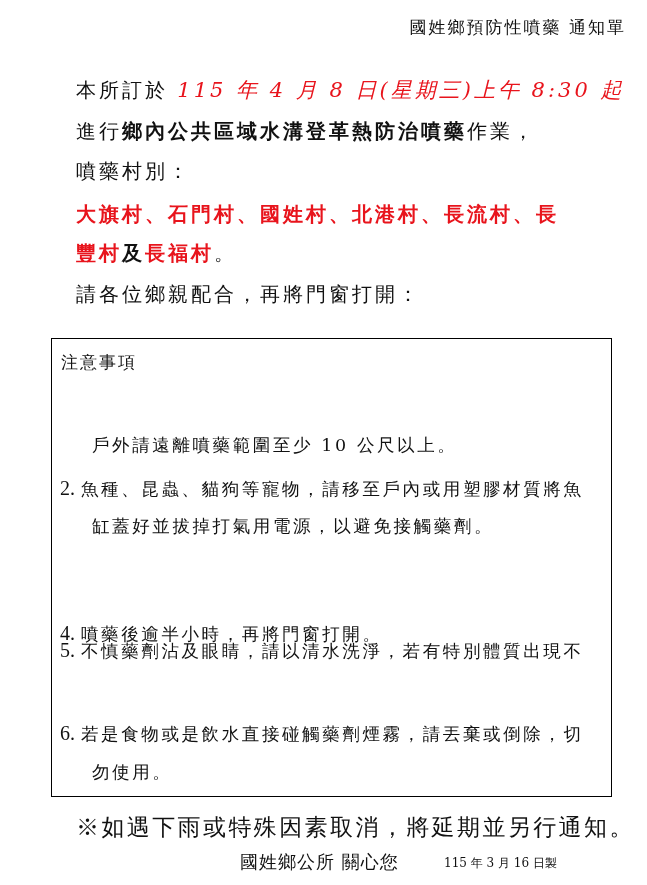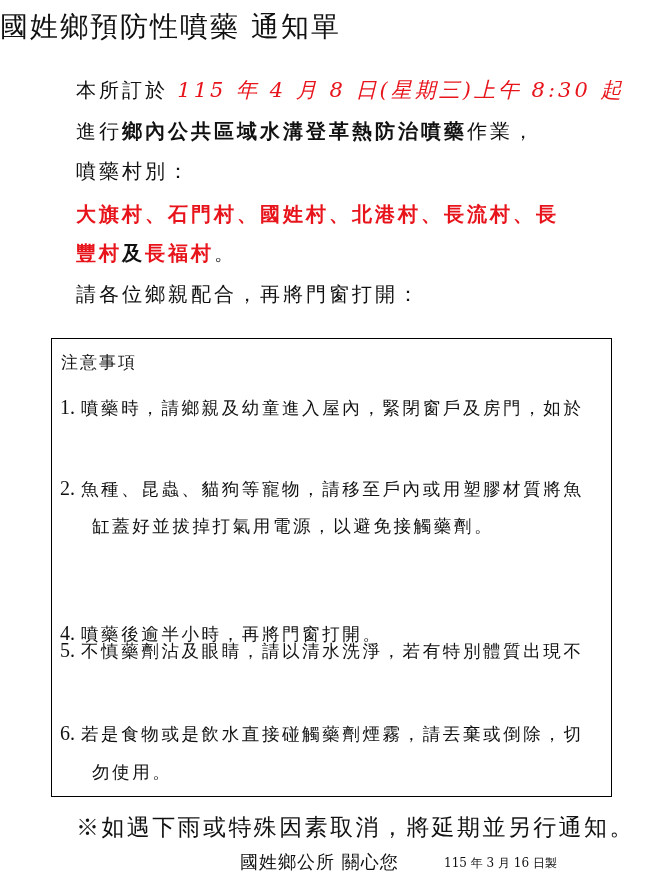--- a/index.html
+++ b/index.html
@@ -2,22 +2,22 @@
 <html><head>
 <meta charset="utf-8">
 <style>
   html, body { margin: 0; padding: 0; background: #ffffff; }
   body {
     width: 647px; height: 885px; position: relative; overflow: hidden;
     font-family: "DejaVu Serif", "Liberation Serif", serif;
     color: #111111;
   }
   .title {
-    position: absolute; top: 10px; left: 0; width: 626px; text-align: left;
-    font-size: 28px; letter-spacing: 2px; line-height: 34px;
+    position: absolute; top: 10px; left: 0; width: 626px; text-align: right;
+    font-size: 17px; letter-spacing: 2px; line-height: 34px;
   }
   .line {
     position: absolute; left: 76px; font-size: 20px; line-height: 28px;
     letter-spacing: 3px; white-space: nowrap;
   }
   .red { color: #e8141c; font-weight: bold; }
   .bold { font-weight: bold; }
   .box {
     position: absolute; left: 51px; top: 338px; width: 559px; height: 457px;
     border: 1.5px solid #000;
@@ -60,21 +60,21 @@
 
 <div class="line" style="top:239px;">
   <span class="red">豐村</span><span class="bold">及</span><span class="red">長福村</span><span>。</span>
 </div>
 
 <div class="line" style="top:280px;">請各位鄉親配合，再將門窗打開：</div>
 
 <div class="box">
   <div class="box-head">注意事項</div>
 
-  <div class="item" style="top:56px;"><span class="num">1.</span><span>噴藥時，請鄉親及幼童進入屋內，緊閉窗戶及房門，如於</span></div>
+  <div class="cont" style="top:94px;">戶外請遠離噴藥範圍至少 10 公尺以上。</div>
 
   <div class="item" style="top:137px;"><span class="num">2.</span><span>魚種、昆蟲、貓狗等寵物，請移至戶內或用塑膠材質將魚</span></div>
   <div class="cont" style="top:175px;">缸蓋好並拔掉打氣用電源，以避免接觸藥劑。</div>
 
 
   <div class="item" style="top:258px;margin-top:24px;"><span class="num">4.</span><span>噴藥後逾半小時，再將門窗打開。</span></div>
 
   <div class="item" style="top:299px;"><span class="num">5.</span><span>不慎藥劑沾及眼睛，請以清水洗淨，若有特別體質出現不</span></div>
 
   <div class="item" style="top:382px;"><span class="num">6.</span><span>若是食物或是飲水直接碰觸藥劑煙霧，請丟棄或倒除，切</span></div>

